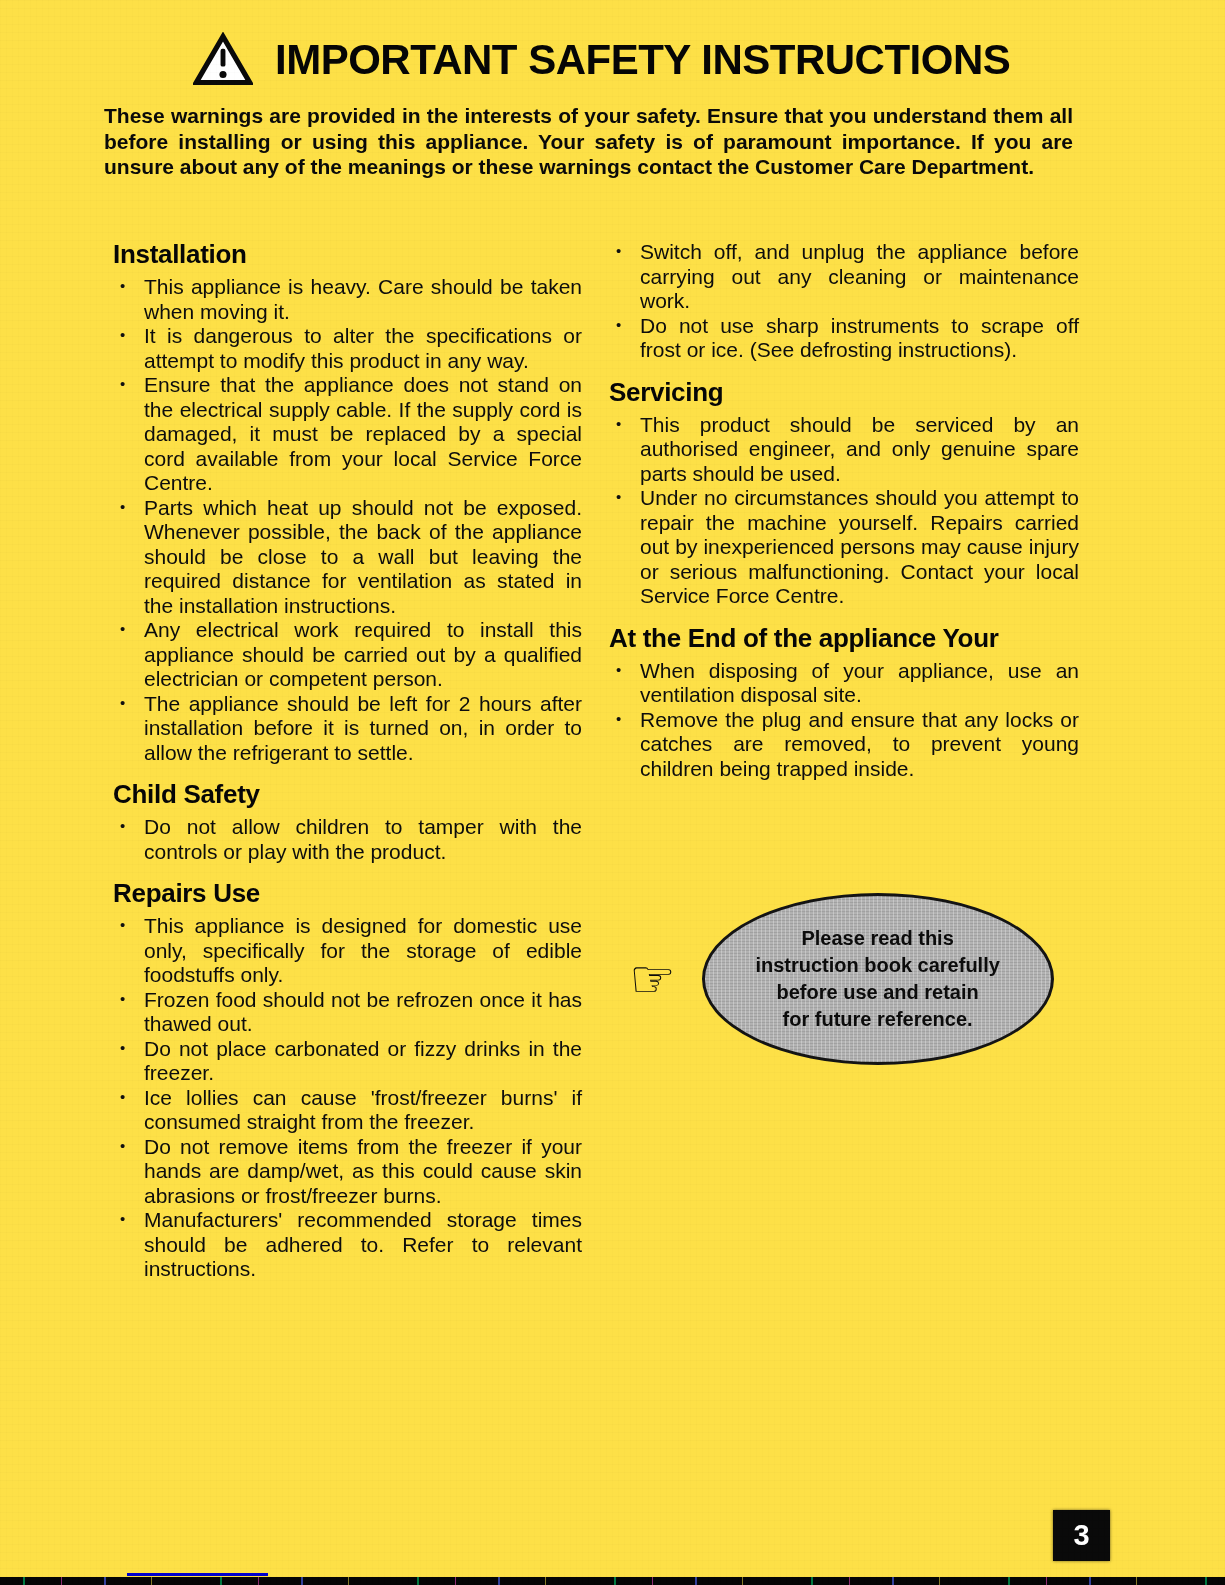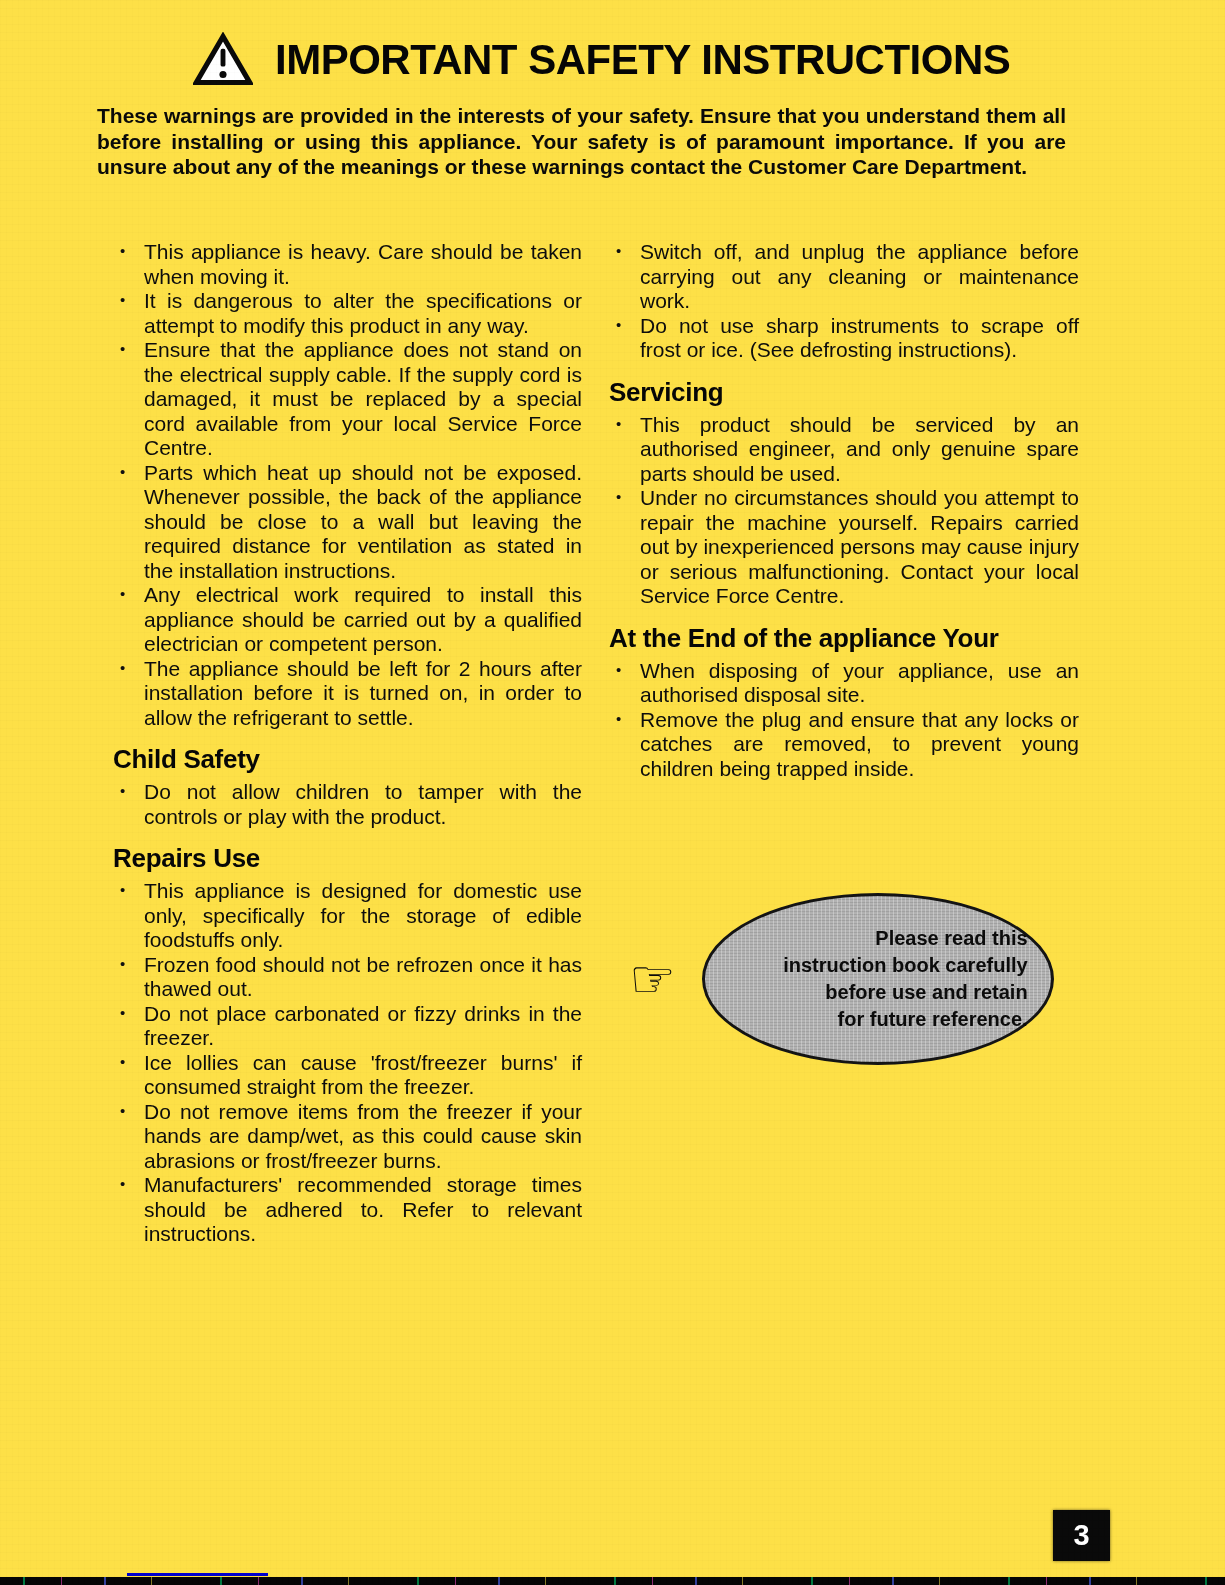--- a/index.html
+++ b/index.html
@@ -22,21 +22,21 @@
   .header {
     position:absolute; top:32px; left:193px;
     display:flex; align-items:center; gap:22px;
   }
   .warning-triangle { width:60px; height:56px; flex:0 0 auto; }
   .title {
     font-size:42px; font-weight:bold; letter-spacing:-0.5px;
     white-space:nowrap; color:#060606;
   }
   .intro {
-    position:absolute; top:103px; left:97px; width:969px;
+    position:absolute; top:103px; left:104px; width:969px;
     font-size:21px; font-weight:bold; line-height:25.5px;
     text-align:justify; color:#0a0a0a;
   }
   .columns {
     position:absolute; top:240px; left:113px; width:966px;
     display:flex; gap:27px;
   }
   .col { width:470px; }
   .col.left { width:469px; }
   section { margin-bottom:15px; }
@@ -72,21 +72,21 @@
     display:flex; align-items:center; justify-content:center;
     background:
       repeating-linear-gradient(90deg, rgba(255,255,255,0.28) 0 1px, transparent 1px 4px),
       repeating-linear-gradient(0deg, rgba(0,0,0,0.10) 0 1px, transparent 1px 3px),
       #b3b3b3;
   }
   .notice-text {
     width:300px; text-align:center;
     font-size:20px; font-weight:bold; line-height:27px; color:#0c0c0c;
   }
-  .notice-text span { display:block;text-align:right; }
+  .notice-text span { display:block; }
   .page-number {
     position:absolute; left:1053px; top:1510px;
     width:57px; height:51px;
     background:#0a0a0a; color:#ffffff;
     font-size:29px; font-weight:bold;
     display:flex; align-items:center; justify-content:center;
     box-shadow:0 0 3px rgba(0,0,0,.55);
   }
   .blue-line {
     position:absolute; left:127px; top:1573px;
@@ -118,20 +118,21 @@
     </svg>
     <h1 class="title">IMPORTANT SAFETY INSTRUCTIONS</h1>
   </div>
 
   <p class="intro">These warnings are provided in the interests of your safety. Ensure that you understand them all before installing or using this appliance. Your safety is of paramount importance. If you are unsure about any of the meanings or these warnings contact the Customer Care Department.</p>
 
   <div class="columns">
 
     <div class="col left">
       <section>
+        <h2 class="section-heading">Installation</h2>
         <ul class="bullets">
           <li>This appliance is heavy. Care should be taken when moving it.</li>
           <li>It is dangerous to alter the specifications or attempt to modify this product in any way.</li>
           <li>Ensure that the appliance does not stand on the electrical supply cable. If the supply cord is damaged, it must be replaced by a special cord available from your local Service Force Centre.</li>
           <li>Parts which heat up should not be exposed. Whenever possible, the back of the appliance should be close to a wall but leaving the required distance for ventilation as stated in the installation instructions.</li>
           <li>Any electrical work required to install this appliance should be carried out by a qualified electrician or competent person.</li>
           <li>The appliance should be left for 2 hours after installation before it is turned on, in order to allow the refrigerant to settle.</li>
         </ul>
       </section>
 
@@ -167,21 +168,21 @@
         <h2 class="section-heading">Servicing</h2>
         <ul class="bullets">
           <li>This product should be serviced by an authorised engineer, and only genuine spare parts should be used.</li>
           <li>Under no circumstances should you attempt to repair the machine yourself. Repairs carried out by inexperienced persons may cause injury or serious malfunctioning. Contact your local Service Force Centre.</li>
         </ul>
       </section>
 
       <section>
         <h2 class="section-heading">At the End of the appliance Your</h2>
         <ul class="bullets">
-          <li>When disposing of your appliance, use an authorised disposal site.</li>
+          <li>When disposing of your appliance, use an ventilation disposal site.</li>
           <li>Remove the plug and ensure that any locks or catches are removed, to prevent young children being trapped inside.</li>
         </ul>
       </section>
 
       <div class="notice-row">
         <span class="pointer-hand">☞</span>
         <div class="notice-oval">
           <div class="notice-text">
             <span>Please read this</span>
             <span>instruction book carefully</span>

